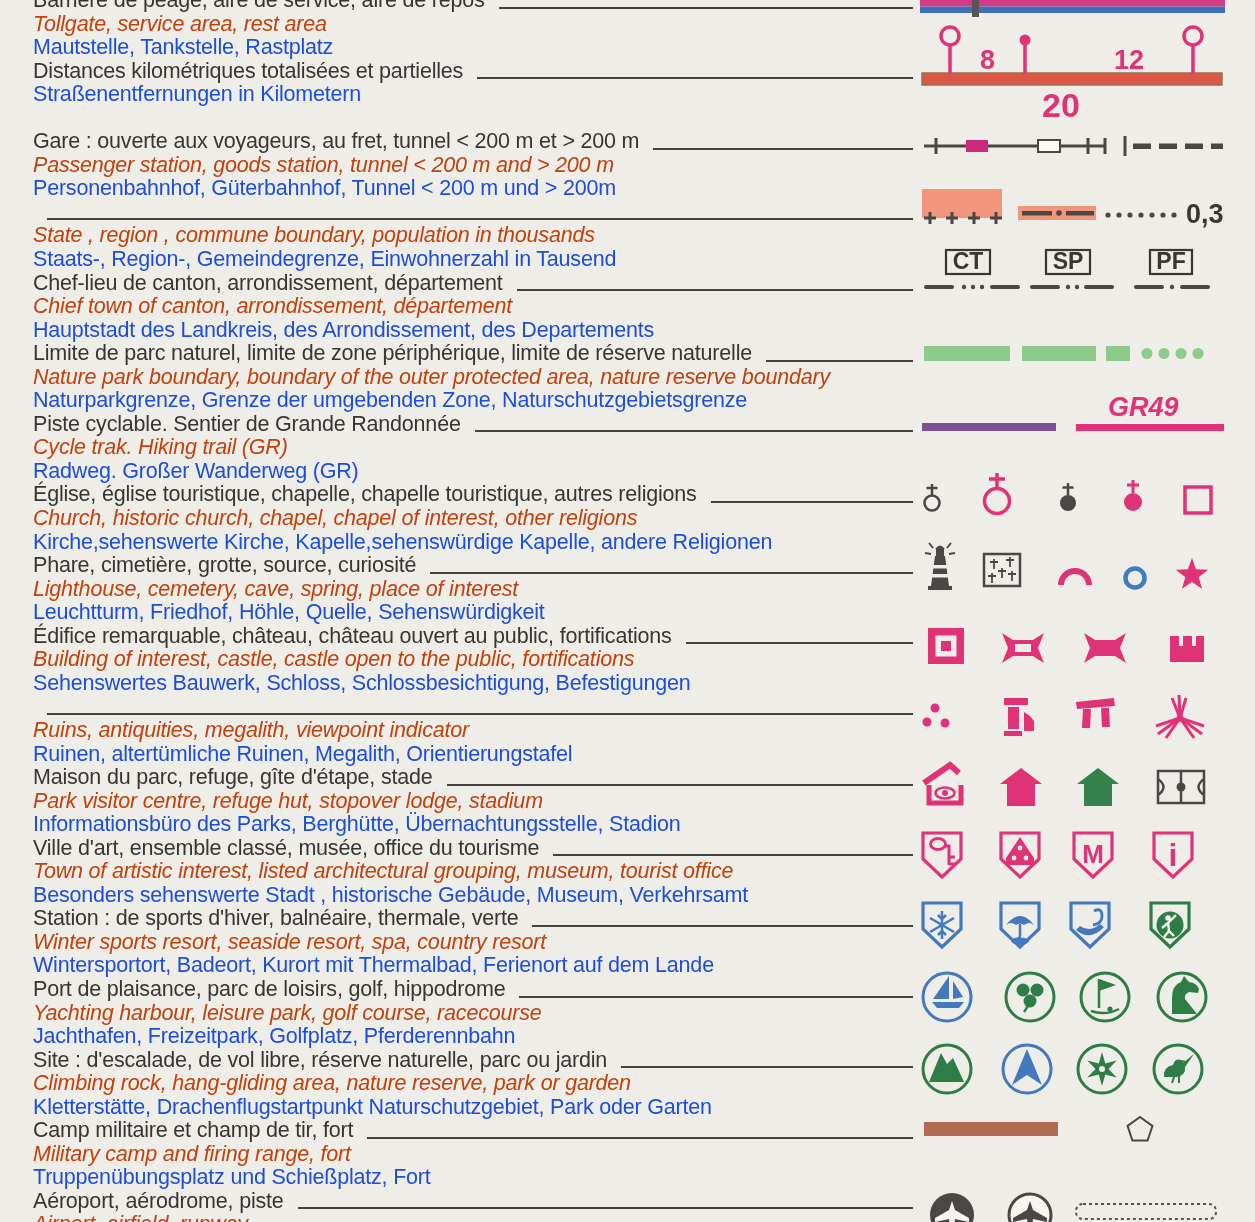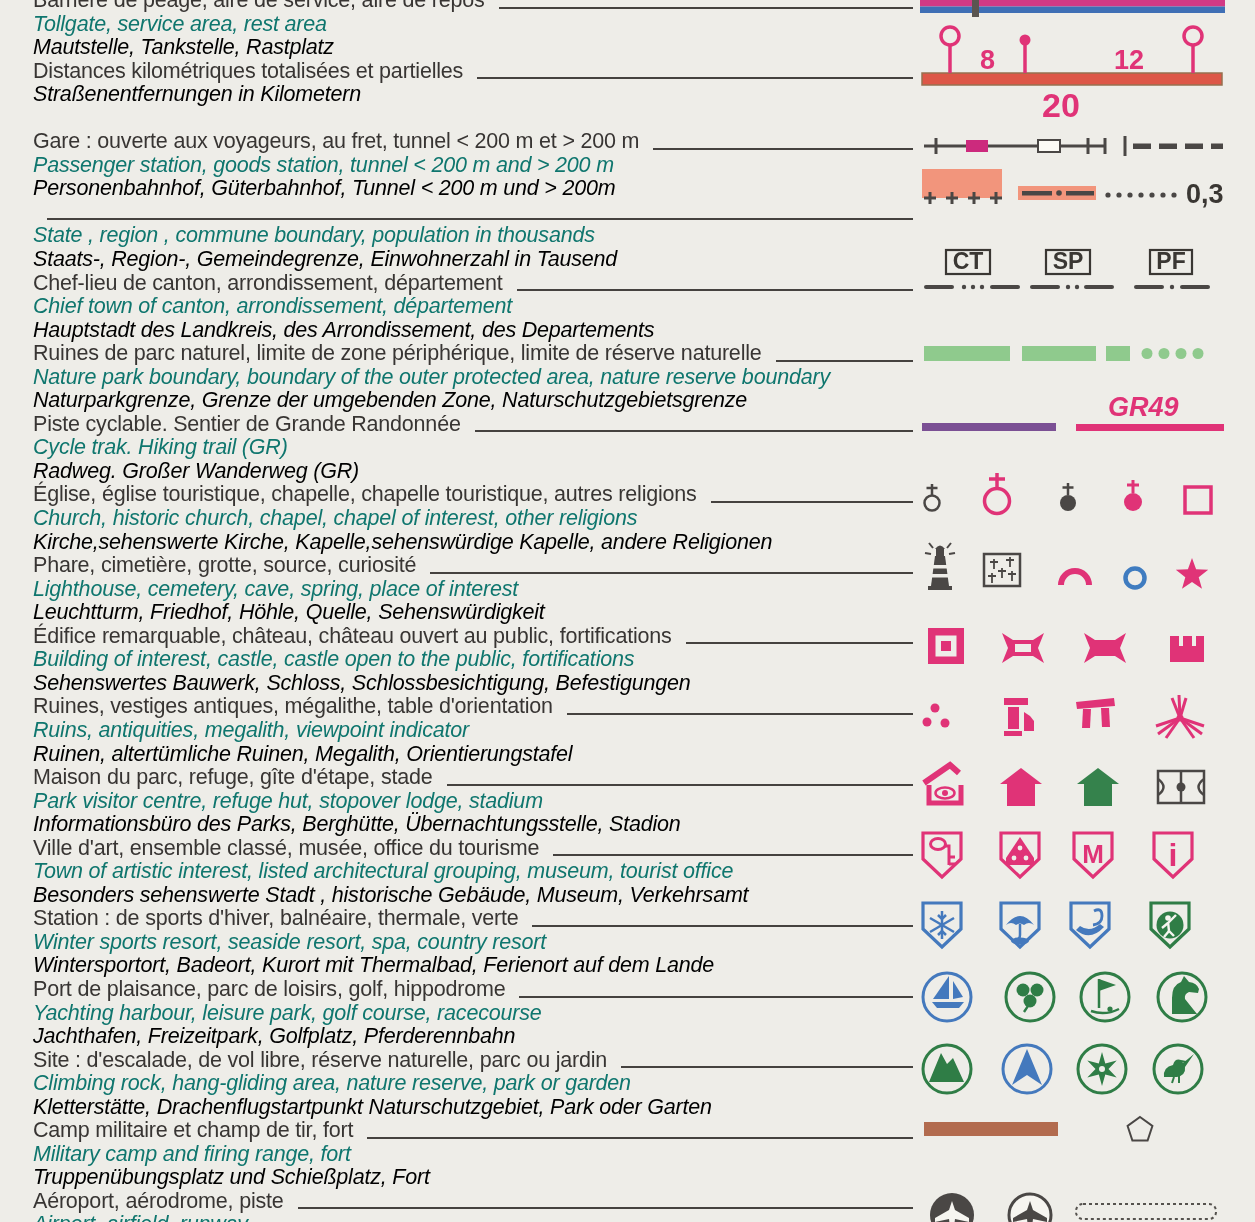--- a/index.html
+++ b/index.html
@@ -4,22 +4,22 @@
 <style>
   html,body{margin:0;padding:0}
   body{width:1255px;height:1222px;overflow:hidden;background:#eeede8;
        font-family:"Liberation Sans",sans-serif;position:relative}
   .legend{position:absolute;top:-11px;left:0;width:100%}
   .row{height:70.65px;padding-left:33px;box-sizing:border-box}
   .l{height:23.55px;line-height:23.55px;font-size:21.5px;white-space:nowrap;letter-spacing:-0.2px}
   .fr{color:#383533;display:flex;width:882px}
   .fr .t{flex:0 0 auto}
   .leader{flex:1 1 auto;border-bottom:2px solid #45423f;margin:0 2px 4px 14px;min-width:6px}
-  .en{color:#0f766e;font-style:italic}
-  .de{color:#000000;font-style:italic}
+  .en{color:#c2410c;font-style:italic}
+  .de{color:#1d4ed8;}
   .sym{position:absolute}
   .sym svg{display:block;overflow:visible}
   svg text{font-family:"Liberation Sans",sans-serif}
 </style>
 </head>
 <body>
 
 <div class="legend">
   <div class="row">
     <div class="l fr">
@@ -54,21 +54,21 @@
   <div class="row">
     <div class="l fr">
         <span class="t">Chef-lieu de canton, arrondissement, département</span>
         <span class="leader"></span>
       </div>
     <div class="l en">Chief town of canton, arrondissement, département</div>
     <div class="l de">Hauptstadt des Landkreis, des Arrondissement, des Departements</div>
   </div>
   <div class="row">
     <div class="l fr">
-        <span class="t">Ruines de parc naturel, limite de zone périphérique, limite de réserve naturelle</span>
+        <span class="t">Limite de parc naturel, limite de zone périphérique, limite de réserve naturelle</span>
         <span class="leader"></span>
       </div>
     <div class="l en">Nature park boundary, boundary of the outer protected area, nature reserve boundary</div>
     <div class="l de">Naturparkgrenze, Grenze der umgebenden Zone, Naturschutzgebietsgrenze</div>
   </div>
   <div class="row">
     <div class="l fr">
         <span class="t">Piste cyclable. Sentier de Grande Randonnée</span>
         <span class="leader"></span>
       </div>
@@ -94,21 +94,20 @@
   <div class="row">
     <div class="l fr">
         <span class="t">Édifice remarquable, château, château ouvert au public, fortifications</span>
         <span class="leader"></span>
       </div>
     <div class="l en">Building of interest, castle, castle open to the public, fortifications</div>
     <div class="l de">Sehenswertes Bauwerk, Schloss, Schlossbesichtigung, Befestigungen</div>
   </div>
   <div class="row">
     <div class="l fr">
-        <span class="t">Ruines, vestiges antiques, mégalithe, table d'orientation</span>
         <span class="leader"></span>
       </div>
     <div class="l en">Ruins, antiquities, megalith, viewpoint indicator</div>
     <div class="l de">Ruinen, altertümliche Ruinen, Megalith, Orientierungstafel</div>
   </div>
   <div class="row">
     <div class="l fr">
         <span class="t">Maison du parc, refuge, gîte d'étape, stade</span>
         <span class="leader"></span>
       </div>
@@ -203,21 +202,21 @@
     <rect x="120" y="8" width="22" height="12" fill="#fbfaf5" stroke="#4a4745" stroke-width="2"></rect>
     <g fill="#4a4745">
       <rect x="215" y="11.5" width="18" height="5.5"></rect>
       <rect x="241" y="11.5" width="18" height="5.5"></rect>
       <rect x="267" y="11.5" width="18" height="5.5"></rect>
       <rect x="293" y="11.5" width="12" height="5.5"></rect>
     </g>
   </svg>
 </div>
 
-<div class="sym" style="left:918px;top:164px">
+<div class="sym" style="left:918px;top:184px">
   <svg width="312" height="52">
     <rect x="4" y="5" width="80" height="29" fill="#f2957c"></rect>
     <g stroke="#4a4745" stroke-width="3">
       <line x1="6" y1="34" x2="18" y2="34"></line>
         <line x1="12" y1="28" x2="12" y2="40"></line>
       <line x1="28" y1="34" x2="40" y2="34"></line>
         <line x1="34" y1="28" x2="34" y2="40"></line>
       <line x1="50" y1="34" x2="62" y2="34"></line>
         <line x1="56" y1="28" x2="56" y2="40"></line>
       <line x1="72" y1="34" x2="84" y2="34"></line>

